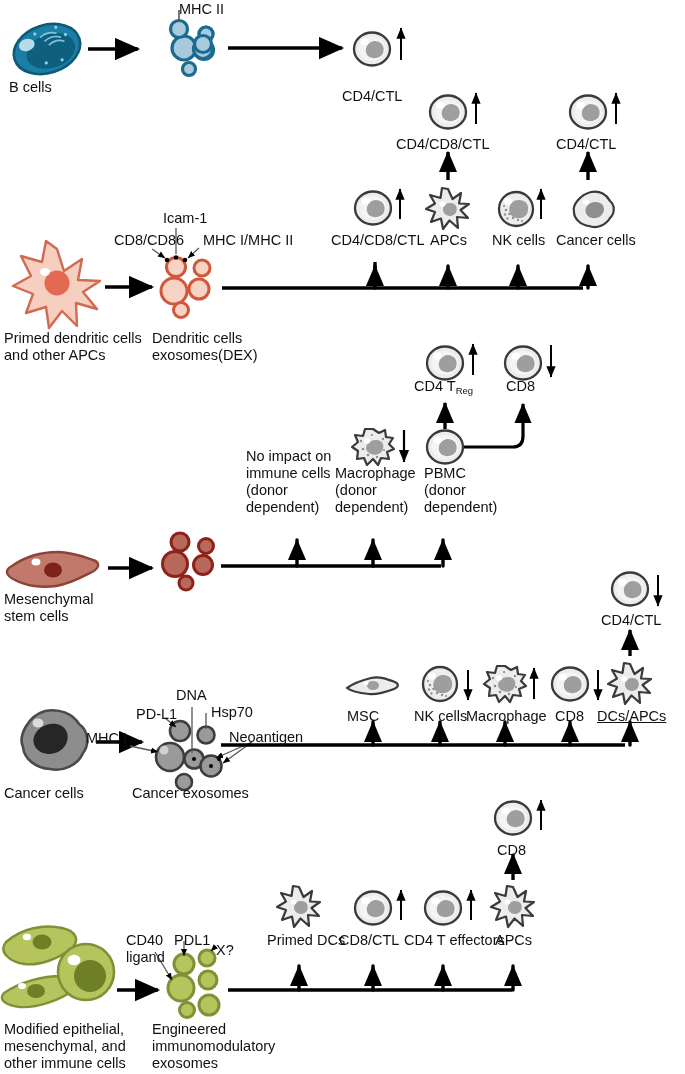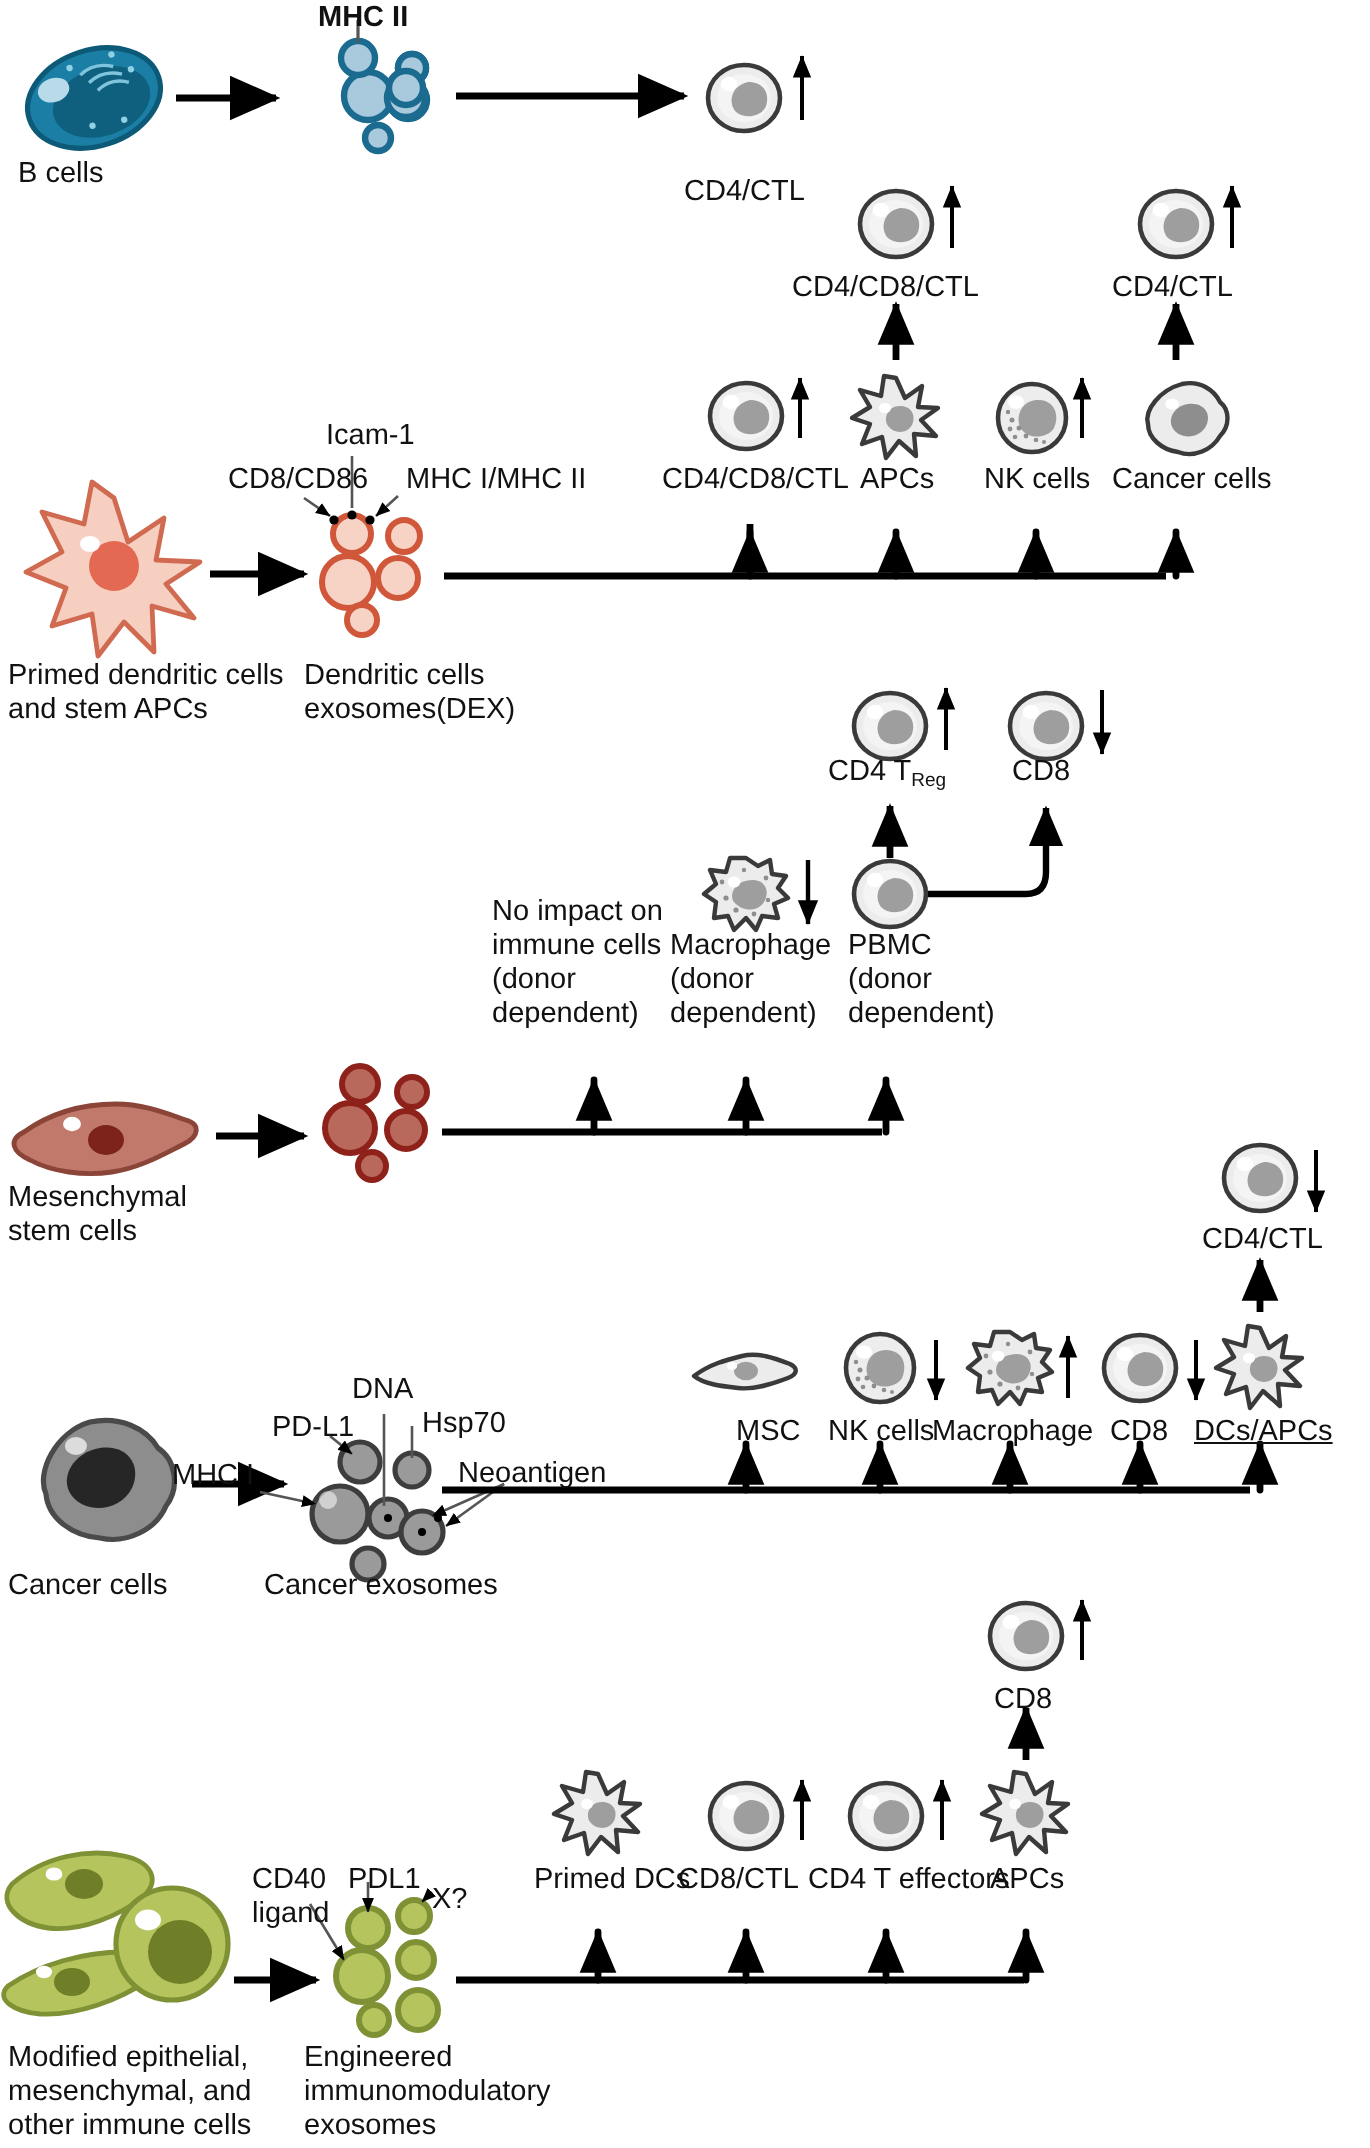--- a/index.html
+++ b/index.html
@@ -298,29 +298,29 @@
   <line x1="401" y1="920" x2="401" y2="890" stroke="#000" stroke-width="2" marker-end="url(#ahthin)"></line>
   <use href="#tcell" transform="translate(443,908)"></use>
   <line x1="471" y1="920" x2="471" y2="890" stroke="#000" stroke-width="2" marker-end="url(#ahthin)"></line>
   <use href="#dccell" transform="translate(513,907)"></use>
 
   <path d="M513,880 L513,854" stroke="#000" stroke-width="3.4" fill="none" marker-end="url(#ahs)"></path>
   <use href="#tcell" transform="translate(513,818)"></use>
   <line x1="541" y1="830" x2="541" y2="800" stroke="#000" stroke-width="2" marker-end="url(#ahthin)"></line>
 </svg>
 
-<div class="lbl" style="left:159px;top:1px;font-weight:bold;">MHC II</div>
+<div class="lbl" style="left:179px;top:1px;">MHC II</div>
 <div class="lbl" style="left:9px;top:79px;">B cells</div>
 <div class="lbl" style="left:342px;top:88px;">CD4/CTL</div>
 
 <div class="lbl" style="left:114px;top:232px;text-align:right;">CD8/CD86</div>
 <div class="lbl" style="left:163px;top:210px;">Icam-1</div>
 <div class="lbl" style="left:203px;top:232px;">MHC I/MHC II</div>
 <div class="lbl" style="left:4px;top:330px;">Primed dendritic cells</div>
-<div class="lbl" style="left:4px;top:347px;">and stem APCs</div>
+<div class="lbl" style="left:4px;top:347px;">and other APCs</div>
 <div class="lbl" style="left:152px;top:330px;text-align:center;">Dendritic cells</div>
 <div class="lbl" style="left:152px;top:347px;">exosomes(DEX)</div>
 
 <div class="lbl" style="left:331px;top:232px;">CD4/CD8/CTL</div>
 <div class="lbl" style="left:430px;top:232px;">APCs</div>
 <div class="lbl" style="left:492px;top:232px;">NK cells</div>
 <div class="lbl" style="left:556px;top:232px;">Cancer cells</div>
 <div class="lbl" style="left:396px;top:136px;">CD4/CD8/CTL</div>
 <div class="lbl" style="left:556px;top:136px;">CD4/CTL</div>
 
@@ -344,21 +344,21 @@
 <div class="lbl" style="left:506px;top:378px;">CD8</div>
 
 <div class="lbl" style="left:4px;top:785px;">Cancer cells</div>
 <div class="lbl" style="left:132px;top:785px;">Cancer exosomes</div>
 <div class="lbl" style="left:86px;top:730px;">MHC I</div>
 <div class="lbl" style="left:136px;top:706px;">PD-L1</div>
 <div class="lbl" style="left:176px;top:687px;">DNA</div>
 <div class="lbl" style="left:211px;top:704px;">Hsp70</div>
 <div class="lbl" style="left:229px;top:729px;">Neoantigen</div>
 
-<div class="lbl" style="left:368px;top:708px;">MSC</div>
+<div class="lbl" style="left:347px;top:708px;">MSC</div>
 <div class="lbl" style="left:414px;top:708px;">NK cells</div>
 <div class="lbl" style="left:466px;top:708px;">Macrophage</div>
 <div class="lbl" style="left:555px;top:708px;">CD8</div>
 <div class="lbl" style="left:597px;top:708px;text-decoration:underline;">DCs/APCs</div>
 <div class="lbl" style="left:601px;top:612px;">CD4/CTL</div>
 
 <div class="lbl" style="left:4px;top:1021px;">Modified epithelial,</div>
 <div class="lbl" style="left:4px;top:1038px;">mesenchymal, and</div>
 <div class="lbl" style="left:4px;top:1055px;">other immune cells</div>
 <div class="lbl" style="left:152px;top:1021px;">Engineered</div>

